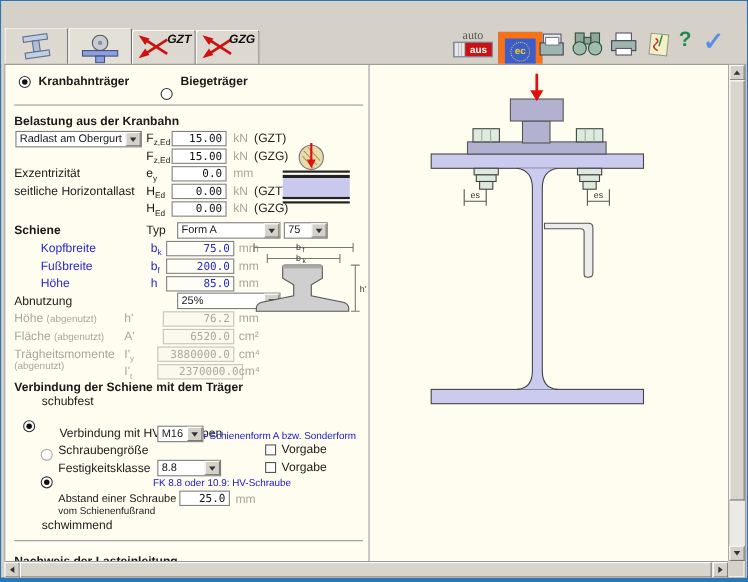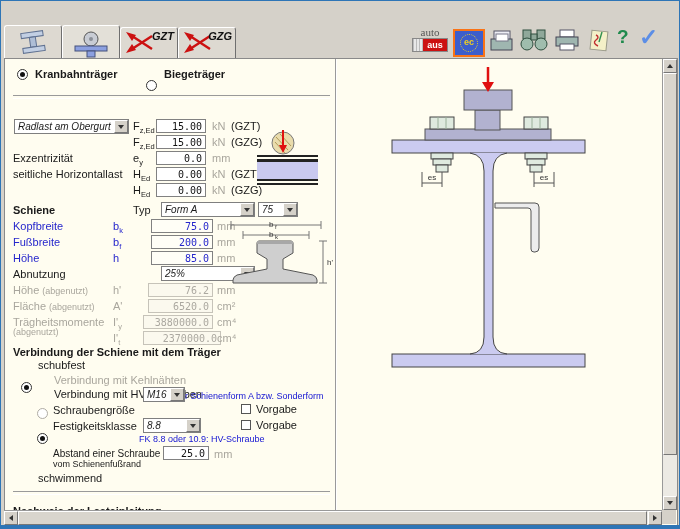--- a/index.html
+++ b/index.html
@@ -21,21 +21,21 @@
   
   .toolbar { position:absolute; left:0; top:21px; width:100%; height:36px; background:#D5D1C9; }
   .tab { position:absolute; background:#DDD9D1; border:1px solid; border-color:#ffffff #6f6f6f #6f6f6f #ffffff; border-radius:3px 3px 0 0; display:flex; align-items:center; justify-content:center; }
   .tab.active { background:#E3E0D8; border-bottom:none; }
   .tab-lbl { position:absolute; top:2px; right:3px; font-weight:bold; font-style:italic; font-size:11px; color:#111; }
   .tbi { position:absolute; top:28px; display:flex; align-items:center; justify-content:center; }
   .auto-txt { font-family:"Liberation Serif", serif; color:#555; font-size:11px; text-align:center; line-height:10px; }
   .auto-box { width:34px; height:12px; display:flex; margin-top:1px; border:1px solid #888; background:#3b82f6; }
   .auto-stripes { width:10px; height:100%; background:repeating-linear-gradient(90deg,#bbb 0 1px,#e8e8e8 1px 3px); }
   .auto-aus { flex:1; background:#CC1111; color:#fff; font-weight:bold; font-size:9px; text-align:center; line-height:12px; }
-  .ec-box { position:relative; width:28px; height:24px; background:#3C5ECC; border:2px solid #f97316; }
+  .ec-box { position:relative; width:28px; height:24px; background:#3C5ECC; border:6px solid #f97316; }
   .ec-ring { position:absolute; left:5px; top:3px; width:16px; height:16px; border:1px dotted #F0D020; border-radius:50%; }
   .ec-txt { position:absolute; left:9px; top:6px; color:#F0D020; font-size:9px; font-weight:bold; }
   .help-glyph { font-size:19px; font-weight:bold; color:#1F8A4C; }
   .check-glyph { font-size:23px; font-weight:bold; color:#5C8EE6; }
   
   .frame-line { position:absolute; left:3px; top:57px; width:672px; height:466px; border:1px solid #8a8a8a; background:#FFFDF0; }
   .panel-left  { position:absolute; left:4px; top:58px; width:330px; height:451px; background:#FFFDF0; overflow:hidden; }
   .vdivider { position:absolute; left:334px; top:58px; width:1px; height:451px; background:#9a9a9a; box-shadow:1px 0 0 #ffffff; }
   .panel-right { position:absolute; left:336px; top:58px; width:325px; height:451px; background:#FFFDF0; }
   
@@ -47,34 +47,34 @@
   .hthumb { position:absolute; top:0; height:14px; background:#D9D5CD; border:1px solid; border-color:#fff #777 #777 #fff; box-sizing:border-box; }
   .tri { width:0; height:0; display:block; }
   .tri.up    { border-left:3px solid transparent; border-right:3px solid transparent; border-bottom:4px solid #333; }
   .tri.down  { border-left:3px solid transparent; border-right:3px solid transparent; border-top:4px solid #333; }
   .tri.left  { border-top:3px solid transparent; border-bottom:3px solid transparent; border-right:4px solid #333; }
   .tri.right { border-top:3px solid transparent; border-bottom:3px solid transparent; border-left:4px solid #333; }
   
   .lbl { white-space:nowrap; }
   .bold { font-weight:bold;text-align:right; }
   .hdr { font-weight:bold; white-space:nowrap; }
-  .blue { color:#2626CC; }
+  .blue { color:#2626CC;margin-left:24px; }
   .gray { color:#A9A69D; }
   .note-blue { color:#1414D2; font-size:9px; white-space:nowrap; }
   .note-small { font-size:9px; white-space:nowrap; }
   .sep { height:2px; border-top:1px solid #9a9a9a; border-bottom:1px solid #ffffff; }
   .sym { white-space:nowrap; }
   sub { font-size:7.5px; }
   .unit { color:#A9A69D; }
   .tag { color:#1a1a1a; }
   .field { box-sizing:border-box; height:14px; background:#fff; border:1px solid #818181; font-family:"DejaVu Sans Mono", monospace; font-size:10px; text-align:right; padding:0 3px; color:#111; }
   .field.blue-f { color:#2626CC; background:#FFFEF6; }
   .field.gray-f { color:#ABA8A0; background:#FBF9EE; border-color:#C6C3B9; }
   .ddl { box-sizing:border-box; height:15px; background:#fff; border:1px solid #7f7f7f; display:flex; align-items:stretch; }
-  .ddl-t { flex:1; font-size:10px; padding:1px 0 0 3px; white-space:nowrap; overflow:hidden;font-style:italic; }
+  .ddl-t { flex:1; font-size:10px; padding:1px 0 0 3px; white-space:nowrap; overflow:hidden; }
   .ddl-b { width:12px; background:#D5D1C9; border:1px solid; border-color:#fff #777 #777 #fff; display:flex; align-items:center; justify-content:center; }
   .radio { width:11px; height:11px; border-radius:50%; background:#fff; border:1px solid #333; box-sizing:border-box; display:block; position:relative; }
   .radio.sel::after { content:""; position:absolute; left:2px; top:2px; width:5px; height:5px; border-radius:50%; background:#111; }
   .radio.dis { border-color:#AFACA4; }
   .cb { width:10px; height:10px; background:#fff; border:1px solid #555; box-sizing:border-box; display:block; }
   .clipped-hdr { font-weight:bold; white-space:nowrap; }
 </style>
 </head>
 <body>
 
@@ -173,20 +173,21 @@
 
   <div class="panel-left">
 
     <span class="abs radio sel" style="left:12px;top:10px"></span>
     <span class="abs lbl bold" style="left:30px;top:9px">Kranbahnträger</span>
     <span class="abs radio" style="left:141px;top:10px"></span>
     <span class="abs lbl bold" style="left:159px;top:9px">Biegeträger</span>
 
     <div class="abs sep" style="left:8px;top:36px;width:317px"></div>
 
+    <div class="abs hdr" style="left:8px;top:46px">Belastung aus der Kranbahn</div>
 
     <div class="abs ddl" style="left:9px;top:60px;width:115px">
       <span class="ddl-t">Radlast am Obergurt</span>
       <span class="ddl-b">
           <i class="tri down"></i>
         </span>
     </div>
 
     <span class="abs sym" style="left:128px;top:61px"><span>F</span><sub>z,Ed</sub></span>
     <input class="abs field" style="left: 151px; top: 60px; width: 50px;" value="15.00">
@@ -306,21 +307,20 @@
       <path d="M30,36 L30,26 Q30,24 32,24 L64,24 Q66,24 66,26 L66,36 L56,42 L56,52 L86,58 Q90,60 90,63 L90,66 L6,66 L6,63 Q6,60 10,58 L40,52 L40,42 Z" fill="#CFCFCF" stroke="#555" stroke-width="1"></path>
       <rect x="30" y="24" width="36" height="3" fill="#A8A8A8"></rect>
     </svg>
 
     <div class="abs hdr" style="left:8px;top:287px">Verbindung der Schiene mit dem Träger</div>
 
     <span class="abs radio sel" style="left:16px;top:301px"></span>
     <span class="abs lbl" style="left:33px;top:300px">schubfest</span>
 
     <span class="abs radio dis" style="left:32px;top:316px"></span>
-    <span class="abs lbl gray" style="left:49px;top:315px">Verbindung mit Kehlnähten</span>
 
     <span class="abs radio sel" style="left:32px;top:330px"></span>
     <span class="abs lbl" style="left:49px;top:329px">Verbindung mit HV-Schrauben</span>
     <span class="abs note-blue" style="left:170px;top:332px">nur Schienenform A bzw. Sonderform</span>
 
     <span class="abs lbl" style="left:48px;top:345px">Schraubengröße</span>
     <div class="abs ddl" style="left:138px;top:328px;width:42px">
       <span class="ddl-t">M16</span>
       <span class="ddl-b">
           <i class="tri down"></i>

